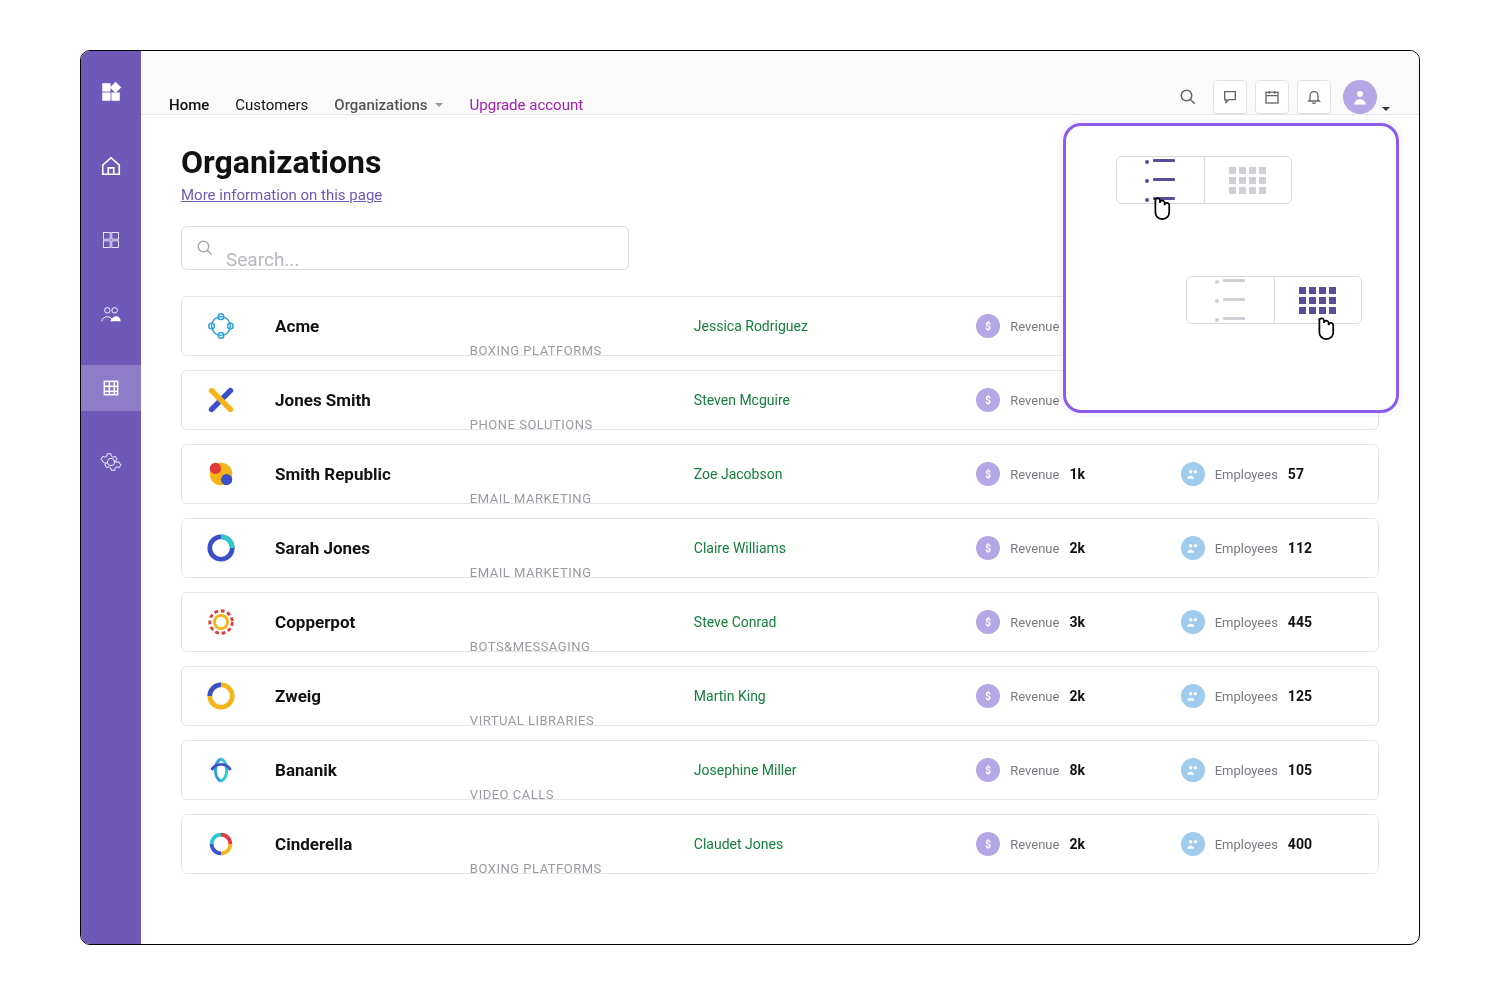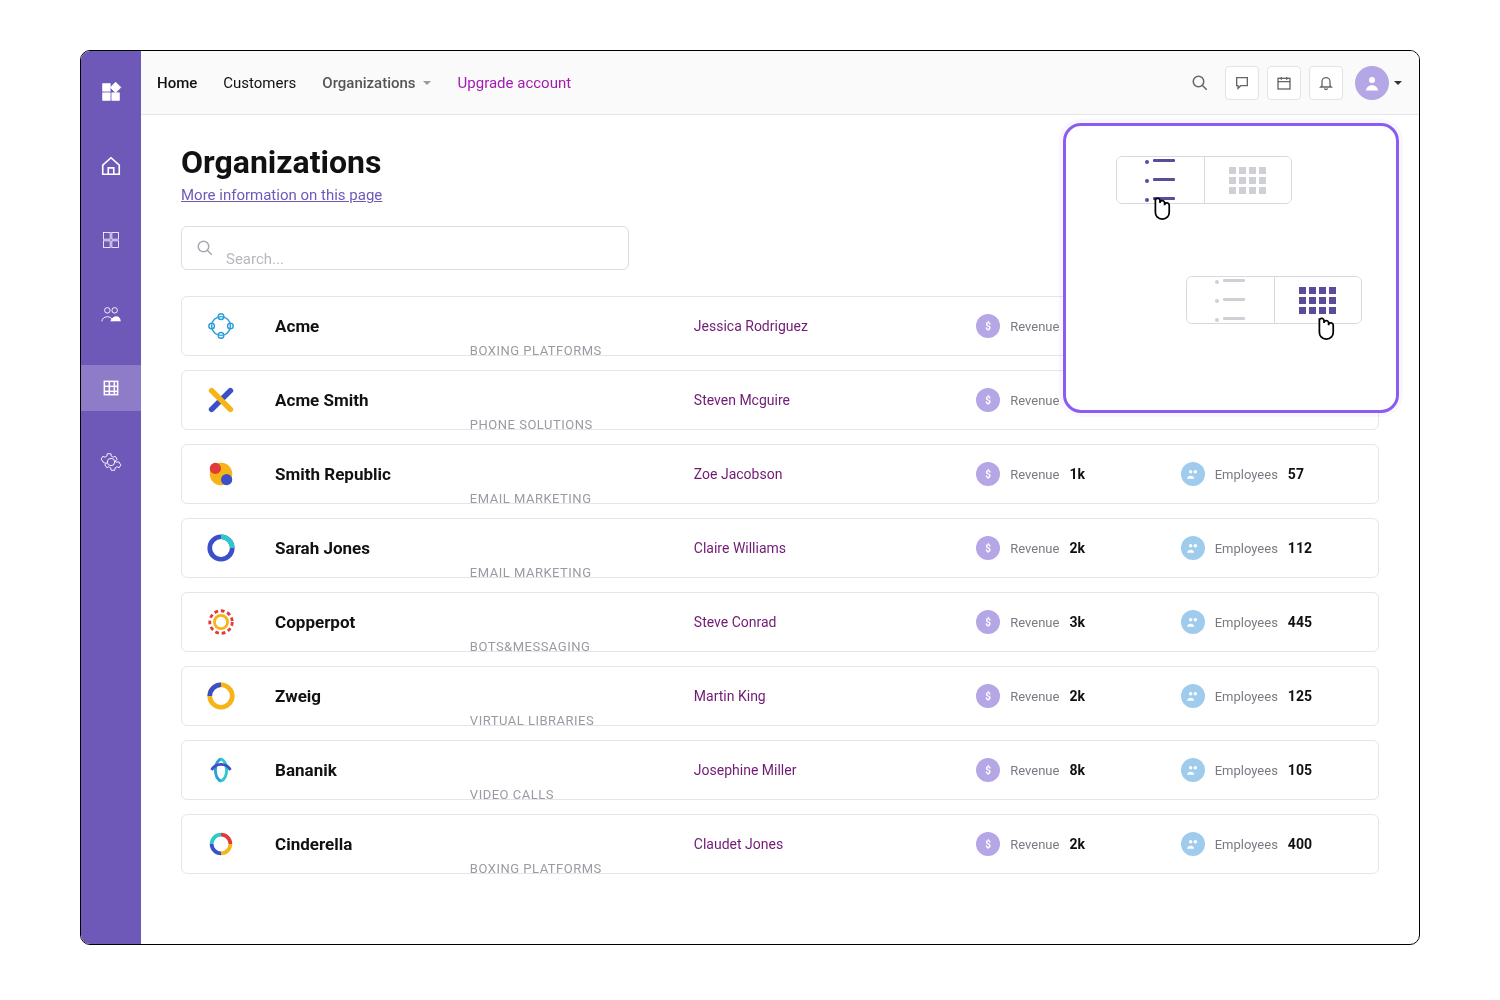--- a/index.html
+++ b/index.html
@@ -5,48 +5,48 @@
 * { margin: 0; padding: 0; box-sizing: border-box; font-family: -apple-system, BlinkMacSystemFont, "Segoe UI", Roboto, sans-serif; }
 body { background: #fff; width: 1500px; height: 1000px; overflow: hidden; position: relative; }
 
 .frame { position: absolute; inset: 0; border: 1px solid #000; width: 1340px; height: 895px; margin: 50px auto 0; border-radius: 10px; overflow: hidden; background: #fff; }
 
 .sidebar { position: absolute; left: 0; top: 0; bottom: 0; width: 60px; background: #6E59B8; display: flex; flex-direction: column; align-items: center; padding-top: 18px; gap: 28px; }
 .sidebar .nav-item { width: 60px; height: 46px; display: flex; align-items: center; justify-content: center; cursor: pointer; }
 .sidebar .nav-item.active { background: #8F7CC9; }
 .sidebar svg { stroke: #fff; fill: none; }
 
-.topbar { position: absolute; left: 60px; right: 0; top: 0; height: 64px; border-bottom: 1px solid #e5e5e8; display: flex; align-items: center; padding: 0 16px; background: #fafafa; }
+.topbar { position: absolute; left: 60px; right: 0; top: 0; height: 64px; border-bottom: 1px solid #e5e5e8; display: flex; align-items: flex-end; padding: 0 28px; background: #fafafa; }
 .topbar .crumb { font-size: 15px; color: #111; margin-right: 26px; cursor: pointer; }
 .topbar .crumb.active { font-weight: 500; }
 .topbar .crumb.drop { color: #555; font-weight: 500; display: inline-flex; align-items: center; gap: 6px; }
 .topbar .upgrade { color: #a21caf; font-size: 15px; }
 .topbar .spacer { flex: 1; }
 .topbar .icon-btn { width: 34px; height: 34px; border: 1px solid #e3e3e7; border-radius: 4px; margin-left: 8px; display: flex; align-items: center; justify-content: center; cursor: pointer; background: #fff; }
 .topbar .icon-btn.plain { border: none; background: transparent; }
 .topbar .avatar { width: 34px; height: 34px; border-radius: 50%; background: #B5A6E6; margin-left: 12px; display: flex; align-items: center; justify-content: center; cursor: pointer; }
 .topbar .avatar svg { fill: #fff; }
 .topbar .caret { margin-left: 4px; }
 
 .main { position: absolute; left: 60px; right: 0; top: 64px; bottom: 0; padding: 28px 40px 0 40px; overflow: auto; }
 .page-title { font-size: 32px; font-weight: 700; color: #111; margin-bottom: 4px; }
 .subtitle { font-size: 15px; color: #333; margin-bottom: 6px; }
 .more-link { font-size: 15px; color: #6E59B8; text-decoration: underline; cursor: pointer; display: inline-block; margin-bottom: 22px; }
 
 .search-box { width: 448px; height: 44px; border: 1px solid #dcdce2; border-radius: 6px; display: flex; align-items: center; padding: 0 14px; margin-bottom: 26px; }
 .search-box svg { margin-right: 12px; }
-.search-box input { border: none; outline: none; font-size: 15px; flex: 1; background: transparent; margin-top: 22px; }
+.search-box input { border: none; outline: none; font-size: 19px; flex: 1; background: transparent; margin-top: 22px; }
 .search-box input::placeholder { color: #b7b7bf; }
 
 .org-list { display: flex; flex-direction: column; gap: 14px; }
 .org-row { border: 1px solid #e4e4e9; border-radius: 6px; height: 60px; display: flex; align-items: center; padding: 0 22px; cursor: pointer; }
 .org-logo { width: 34px; height: 34px; margin-right: 38px; display: flex; align-items: center; justify-content: center; }
 .org-name { font-size: 17px; font-weight: 700; color: #111; width: 200px; }
 .org-industry { font-size: 13px; color: #9a9aa2; letter-spacing: 0.5px; width: 230px; margin-top: 48px; }
-.org-contact { font-size: 14px; color: #701a75; width: 290px; }
+.org-contact { font-size: 14px; color: #15803d; width: 290px; }
 .metric { display: flex; align-items: center; gap: 10px; }
 .metric.rev { width: 210px; }
 .metric.emp { width: 180px; }
 .metric .badge { width: 24px; height: 24px; border-radius: 50%; display: flex; align-items: center; justify-content: center; }
 .metric .badge.rev { background: #B5A6E6; }
 .metric .badge.emp { background: #9FCBED; }
 .metric .label { font-size: 13px; color: #7a7a82; }
 .metric .value { font-size: 14px; font-weight: 700; color: #111; text-align: center; }
 
 
@@ -216,21 +216,21 @@
       <span class="value"></span>
     </div>
         </div>
         <div class="org-row">
     <div class="org-logo">
             <svg viewBox="0 0 32 32">
               <path d="M6 26 L26 6" stroke="#3b4fc9" stroke-width="6" stroke-linecap="round"></path>
               <path d="M6 6 L26 26" stroke="#f5b417" stroke-width="6" stroke-linecap="round"></path>
             </svg>
           </div>
-    <div class="org-name">Acme Smith</div>
+    <div class="org-name">Jones Smith</div>
     <div class="org-industry">PHONE SOLUTIONS</div>
     <div class="org-contact">Steven Mcguire</div>
     <div class="metric rev">
       <div class="badge rev">
               <svg width="12" height="12" viewBox="0 0 12 12" fill="#fff">
                 <text x="6" y="10" text-anchor="middle" font-size="10" font-weight="bold">$</text>
               </svg>
             </div>
       <span class="label">Revenue</span>
       <span class="value">8k</span>

